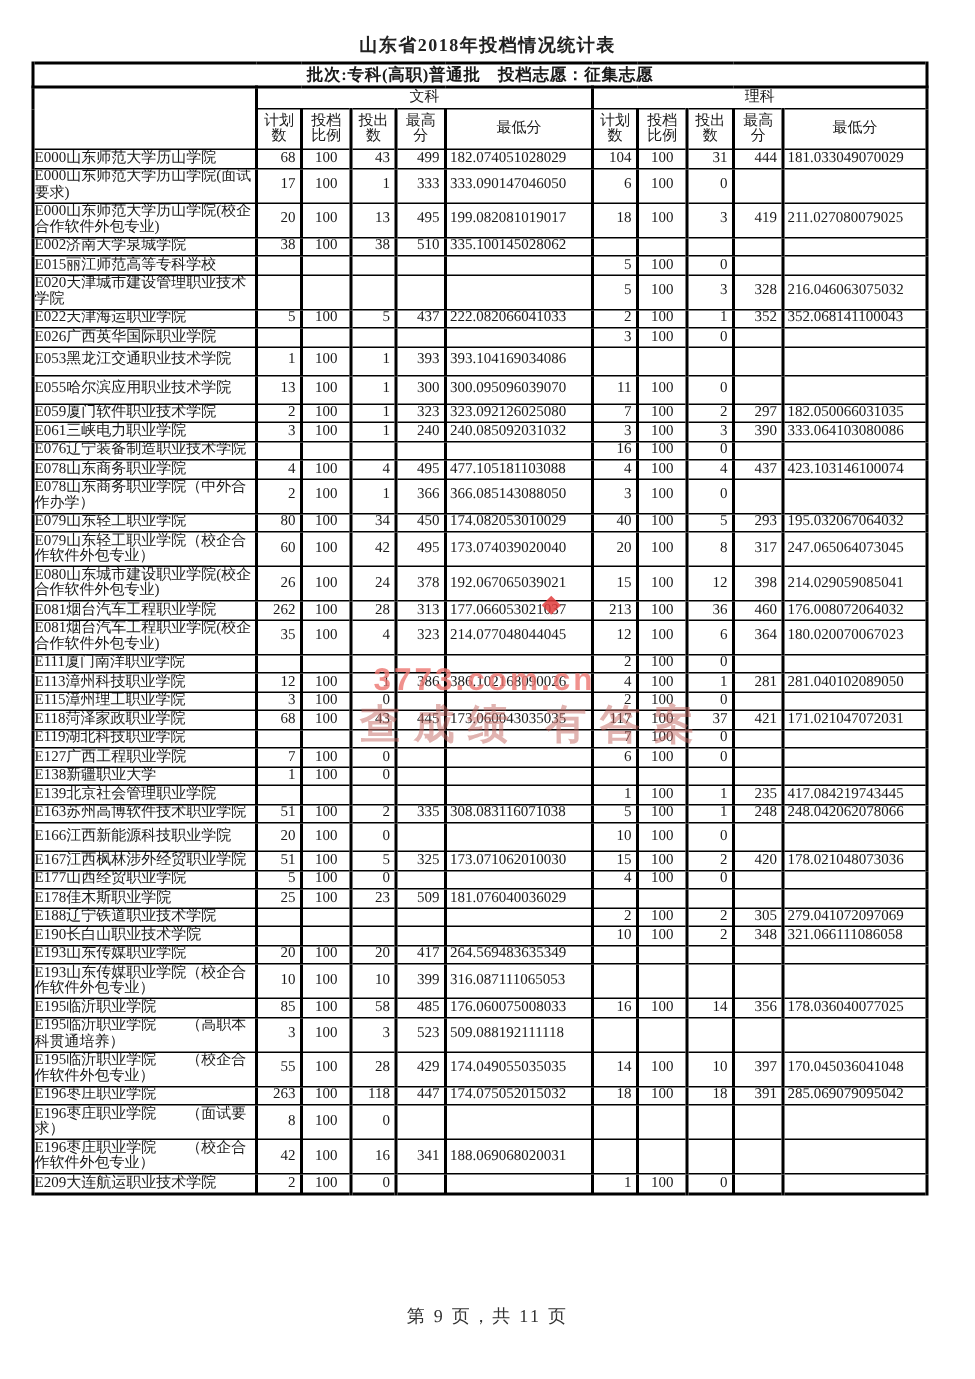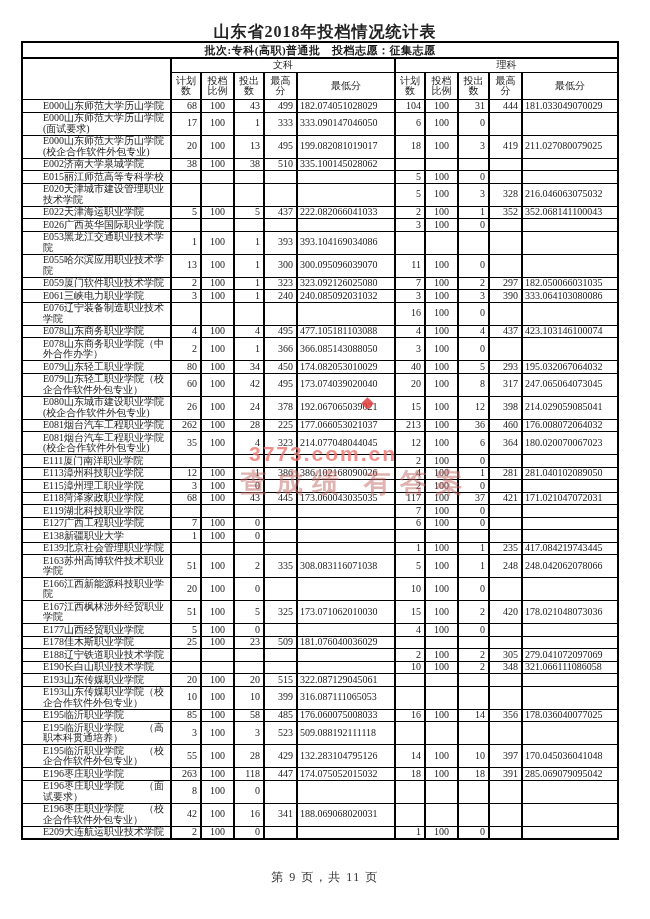--- a/index.html
+++ b/index.html
@@ -3,41 +3,41 @@
 <meta charset="utf-8">
 <style>
   html,body{margin:0;padding:0;}
   body{
     width:650px;height:919px;position:relative;background:#ffffff;
     font-family:"Liberation Serif","DejaVu Serif",serif;color:#1a1a1a;
     overflow:hidden;
   }
   .page-title{
     position:absolute;top:22px;left:0;width:650px;text-align:center;
-    font-size:16px;font-weight:bold;letter-spacing:1px;color:#222;
+    font-size:12px;font-weight:bold;letter-spacing:1px;color:#222;
   }
   table.grid{
     position:absolute;left:21px;top:41px;width:596px;
     border-collapse:collapse;table-layout:fixed;
     border:2px solid #000;background:#fff;
   }
   .grid th,.grid td{
     border:1px solid #000;border-left-width:2px;border-right-width:2px;
     font-size:10px;line-height:10.5px;padding:0.5px 2px;
     overflow:hidden;vertical-align:middle;word-break:break-all;
     font-weight:normal;
   }
   .grid tr.batch-row th{
     font-size:11px;font-weight:bold;text-align:center;height:13px;
     border-bottom-width:2px;letter-spacing:0.5px;
   }
   .grid thead th{text-align:center;}
   .grid tr.section-row th{height:12px;margin-left:12px;}
   .grid tr.colhead-row th{height:25px;}
-  .grid td.c-name{text-align:left;padding-left:20px;}
+  .grid td.c-name{text-align:left;padding-left:0;}
   .grid td.c-num{text-align:right;padding-right:3px;}
   .grid td.c-ratio{text-align:center;}
   .grid td.c-min{text-align:left;padding-left:2px;white-space:nowrap;}
   .grid tbody tr.tall td{height:17px;}
   .page-footer{
     position:absolute;top:869px;left:0;width:650px;text-align:center;
     font-size:12px;color:#333;letter-spacing:1.5px;
   }
   
   .watermark{position:absolute;left:0;top:0;width:650px;height:919px;pointer-events:none;}
@@ -335,21 +335,21 @@
         <td class="c-ratio">100</td>
         <td class="c-num">12</td>
         <td class="c-num">398</td>
         <td class="c-min">214.029059085041</td>
       </tr>
       <tr>
         <td class="c-name">E081烟台汽车工程职业学院</td>
         <td class="c-num">262</td>
         <td class="c-ratio">100</td>
         <td class="c-num">28</td>
-        <td class="c-num">225</td>
+        <td class="c-num">313</td>
         <td class="c-min">177.066053021037</td>
         <td class="c-num">213</td>
         <td class="c-ratio">100</td>
         <td class="c-num">36</td>
         <td class="c-num">460</td>
         <td class="c-min">176.008072064032</td>
       </tr>
       <tr>
         <td class="c-name">E081烟台汽车工程职业学院(校企合作软件外包专业)</td>
         <td class="c-num">35</td>
@@ -556,22 +556,22 @@
         <td class="c-ratio">100</td>
         <td class="c-num">2</td>
         <td class="c-num">348</td>
         <td class="c-min">321.066111086058</td>
       </tr>
       <tr>
         <td class="c-name">E193山东传媒职业学院</td>
         <td class="c-num">20</td>
         <td class="c-ratio">100</td>
         <td class="c-num">20</td>
-        <td class="c-num">515</td>
-        <td class="c-min">322.087129045061</td>
+        <td class="c-num">417</td>
+        <td class="c-min">264.569483635349</td>
         <td class="c-num"></td>
         <td class="c-ratio"></td>
         <td class="c-num"></td>
         <td class="c-num"></td>
         <td class="c-min"></td>
       </tr>
       <tr>
         <td class="c-name">E193山东传媒职业学院（校企合作软件外包专业）</td>
         <td class="c-num">10</td>
         <td class="c-ratio">100</td>
@@ -609,21 +609,21 @@
         <td class="c-num"></td>
         <td class="c-num"></td>
         <td class="c-min"></td>
       </tr>
       <tr>
         <td class="c-name">E195临沂职业学院　　（校企合作软件外包专业）</td>
         <td class="c-num">55</td>
         <td class="c-ratio">100</td>
         <td class="c-num">28</td>
         <td class="c-num">429</td>
-        <td class="c-min">132.283104795126</td>
+        <td class="c-min">174.049055035035</td>
         <td class="c-num">14</td>
         <td class="c-ratio">100</td>
         <td class="c-num">10</td>
         <td class="c-num">397</td>
         <td class="c-min">170.045036041048</td>
       </tr>
       <tr>
         <td class="c-name">E196枣庄职业学院</td>
         <td class="c-num">263</td>
         <td class="c-ratio">100</td>

